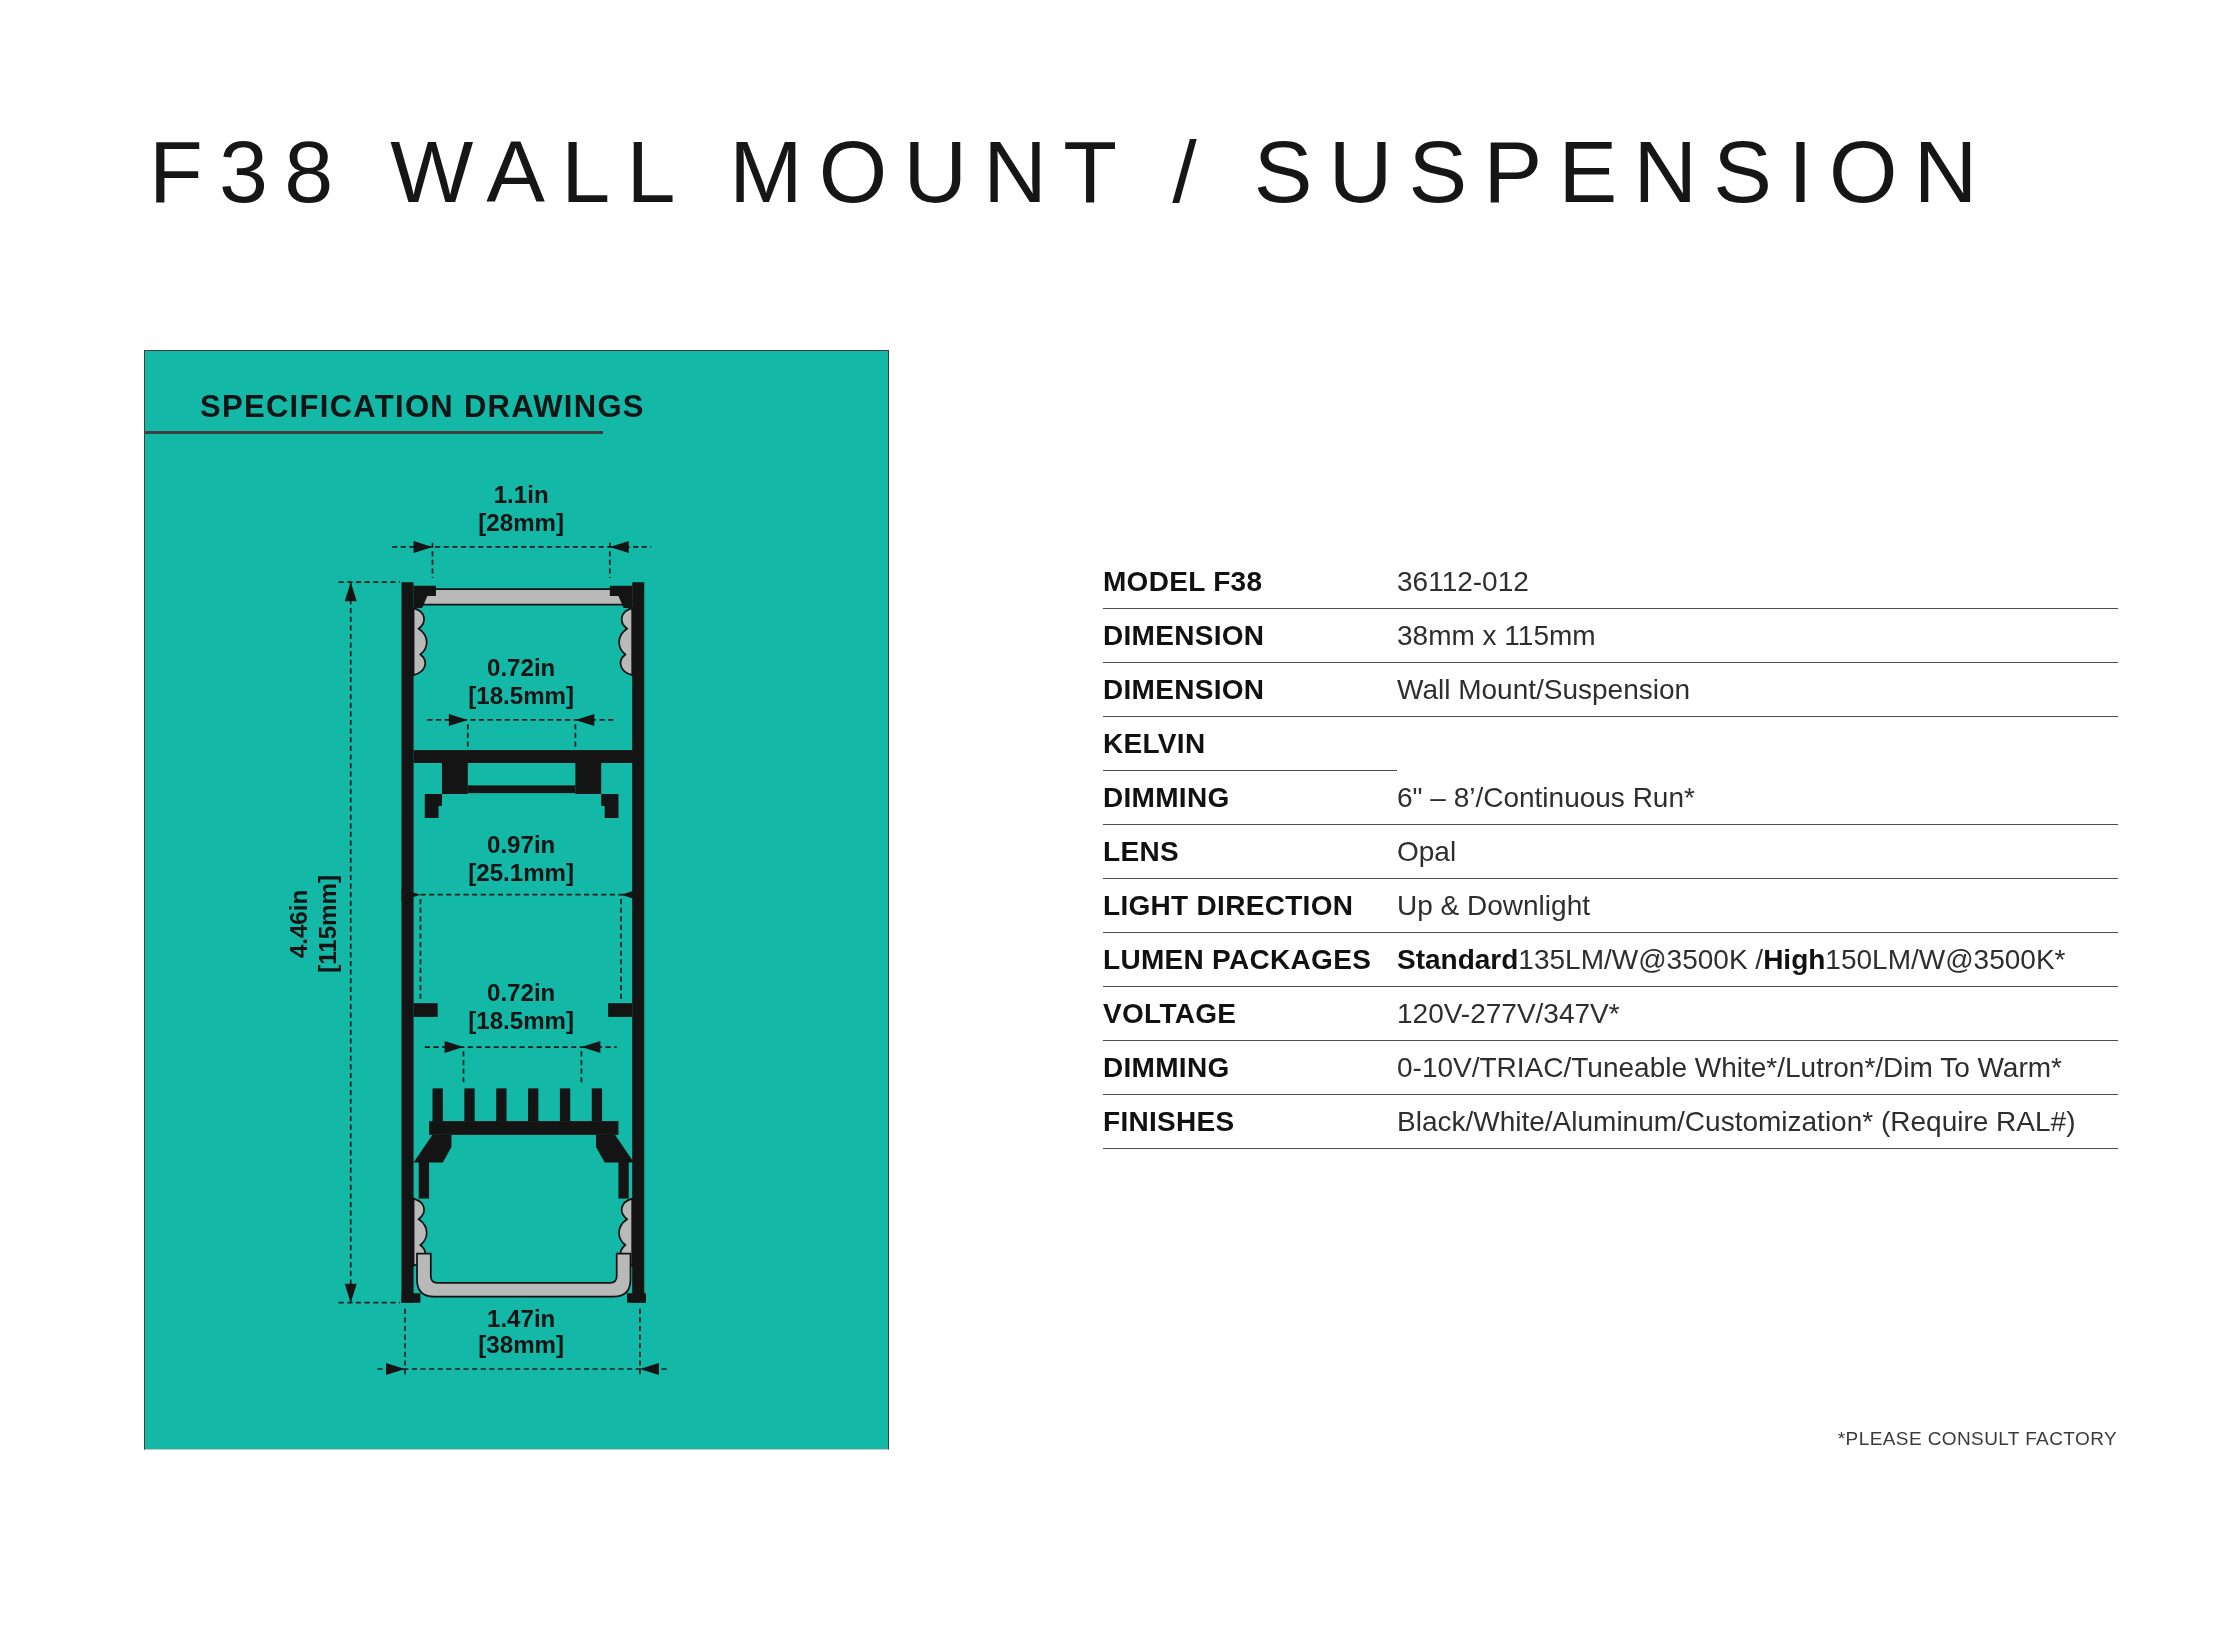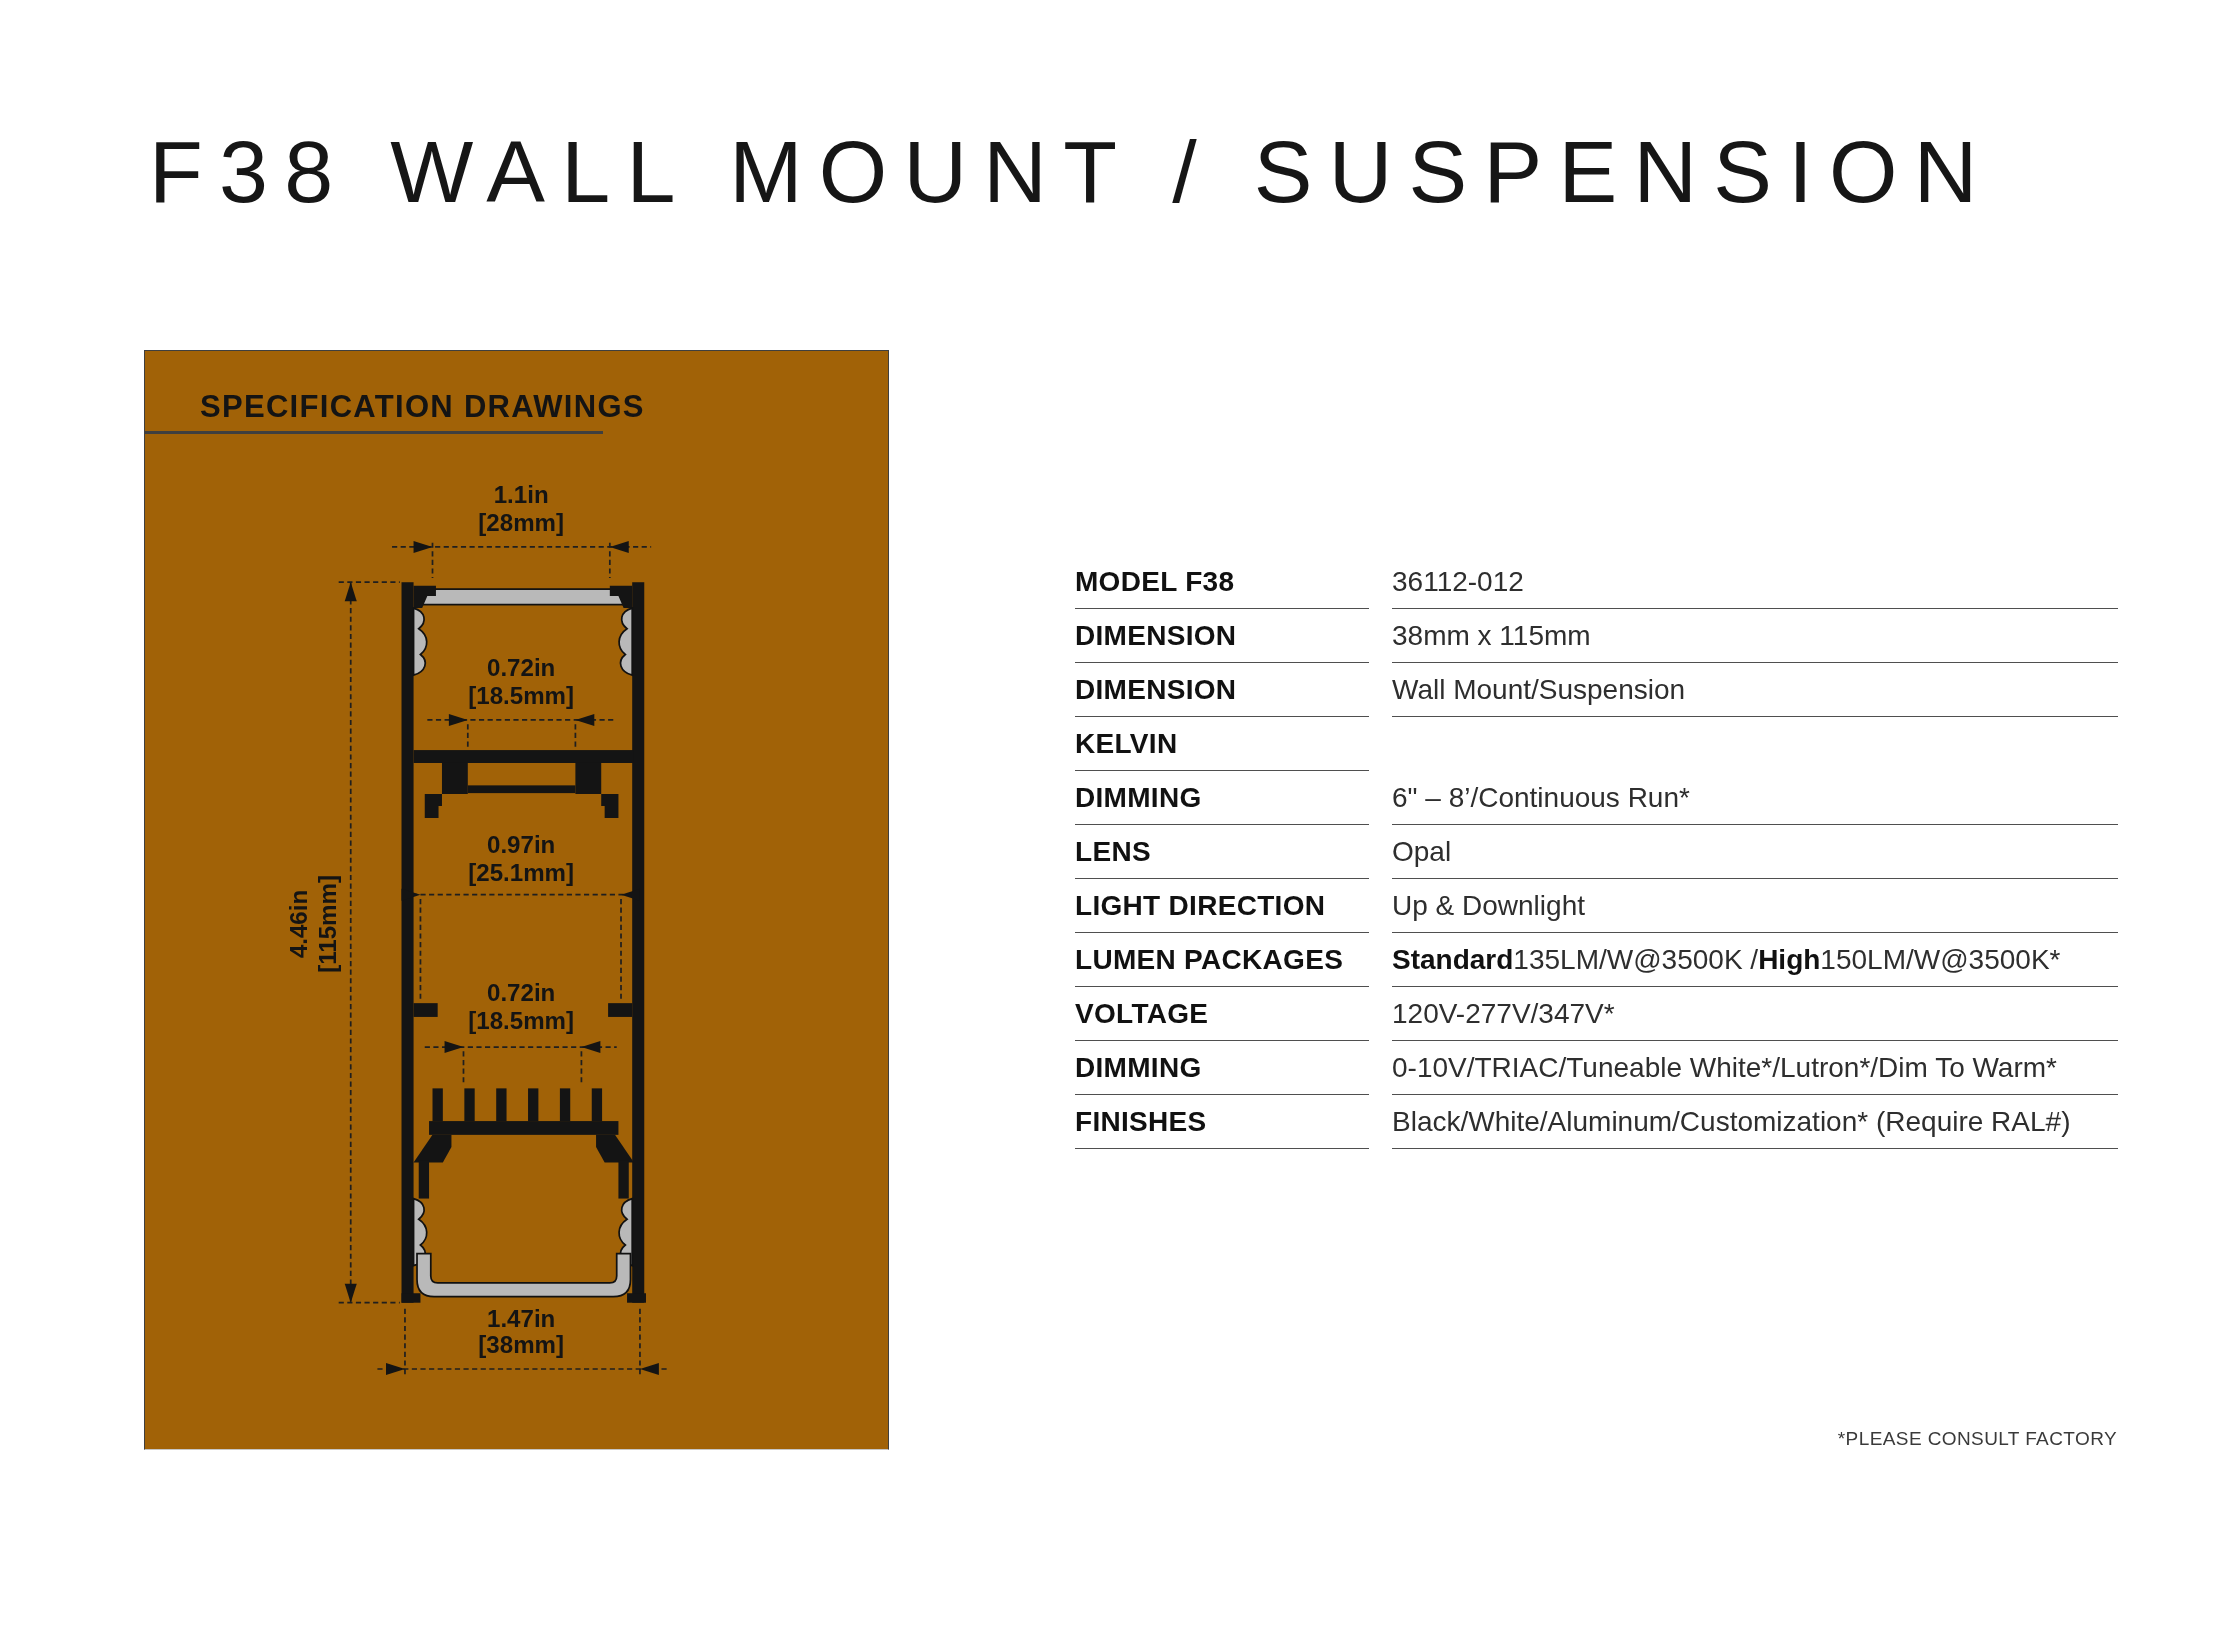--- a/index.html
+++ b/index.html
@@ -17,37 +17,37 @@
     font-size:88px;font-weight:400;letter-spacing:0.185em;
     color:#161616;white-space:nowrap;
   }
   
   .drawing-box{
     position:absolute;left:144px;top:350px;
     width:745px;height:1100px;
     border:1.7px solid #3f3f3f;
     border-bottom-color:#c6c6c6;
     box-sizing:border-box;
-    background:#a16207;
+    background:#14b8a6;
   }
   .drawing-heading{
     position:absolute;left:55px;top:38px;
     font-size:31px;font-weight:700;letter-spacing:1.3px;
     color:#141414;white-space:nowrap;
   }
   .drawing-heading-rule{
     position:absolute;left:0;top:80px;width:458px;height:2.6px;
     background:#3f3f3f;
   }
   .profile-svg{position:absolute;left:0;top:0;width:742px;height:1096px;}
   
   .spec-table{
     position:absolute;left:1075px;top:555px;width:1043px;
   }
-  .spec-row{display:flex;gap:23px;height:54px;}
+  .spec-row{display:flex;gap:0;height:54px;margin-left:28px;}
   .spec-cell{
     border-bottom:1.7px solid #4f4f4f;
     display:flex;align-items:center;
     box-sizing:border-box;
     font-size:28px;line-height:1;
   }
   .spec-label{width:294px;font-weight:700;color:#111111;letter-spacing:0.3px;}
   .spec-value{flex:1;color:#2e2e2e;white-space:nowrap;}
   .spec-value b{color:#111111;}
   

